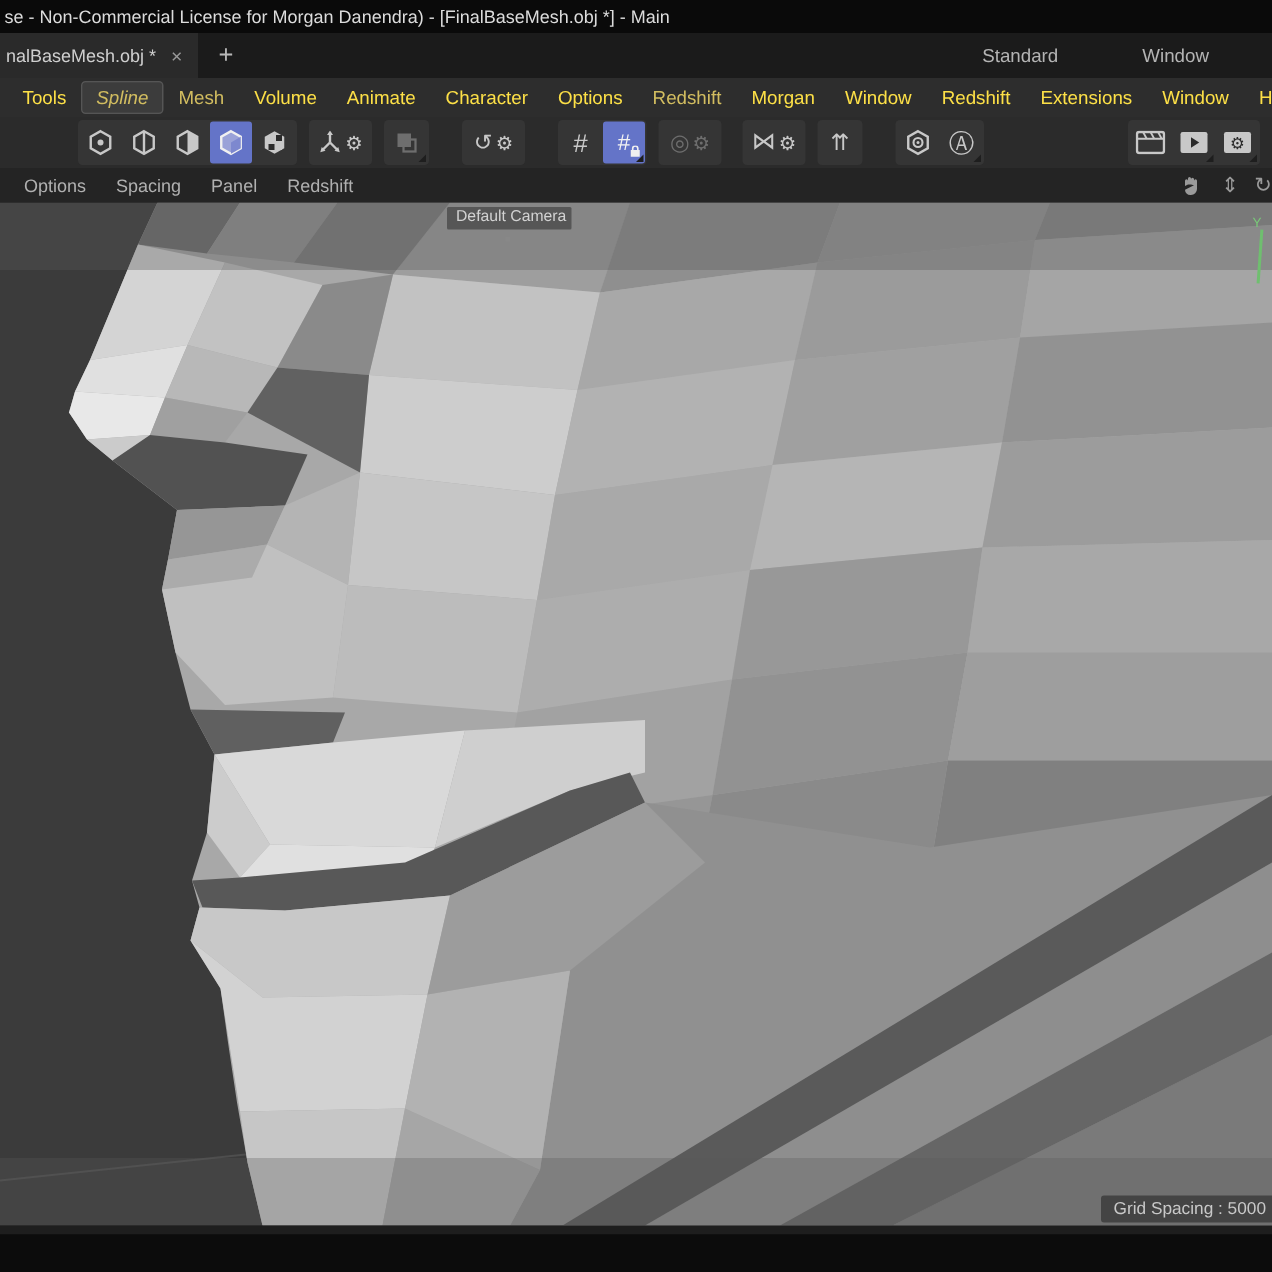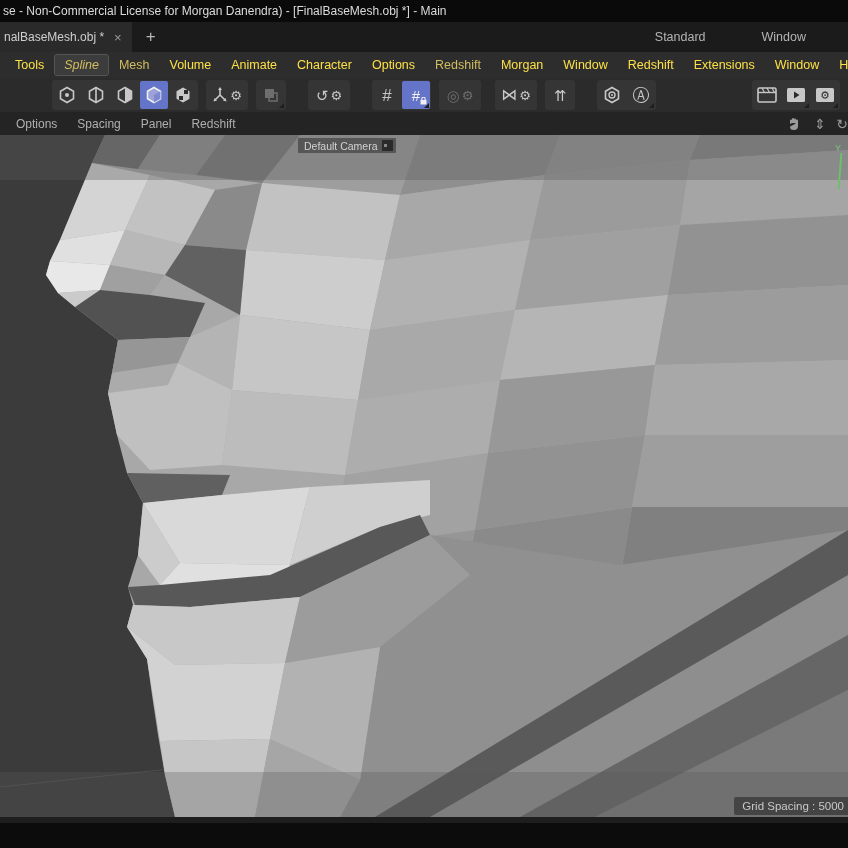--- a/index.html
+++ b/index.html
@@ -53,21 +53,21 @@
   .vicon.cut { width:12px; overflow:hidden; }
 
   
   .viewport { position:relative; height:682px; flex:0 0 auto; background:#3b3b3b; overflow:hidden; }
   .viewport svg { display:block; }
   .ovl-top { position:absolute; left:0; top:0; width:848px; height:45px;
              background:rgba(90,90,90,0.35); pointer-events:none; }
   .ovl-bot { position:absolute; left:0; bottom:0; width:848px; height:45px;
              background:rgba(90,90,90,0.30); pointer-events:none; }
   .cam-pill { position:absolute; left:298px; top:3px; height:15px; display:flex; align-items:center;
-              gap:4px; background:rgba(28,28,28,0.45); padding:0 3px 0 6px; border-radius:1px; }
+              gap:4px; background:rgba(28,28,28,0.45); padding:0 3px 0 6px; border-radius:1px;flex-direction:column; }
   .cam-pill span { color:#d2d2d2; font-size:10.5px; }
   .cam-ico { width:11px; height:11px; background:rgba(18,18,18,0.65); position:relative; }
   .cam-ico::after { content:""; position:absolute; left:2px; top:4px; width:3px; height:3px; background:#888; }
   .grid-pill { position:absolute; right:-6px; bottom:2px; background:rgba(32,32,32,0.55);
                color:#c8c8c8; font-size:11.5px; padding:3px 10px 3px 8px; border-radius:2px; }
   .gizmo { position:absolute; right:2px; top:8px; width:14px; height:50px; }
   .gizmo .ylab { position:absolute; top:0; left:3px; color:#79c879; font-size:9px; }
   .gizmo .yline { position:absolute; top:10px; left:7px; width:2px; height:36px; background:#6fbf6f;
                   transform:rotate(4deg); }
 

